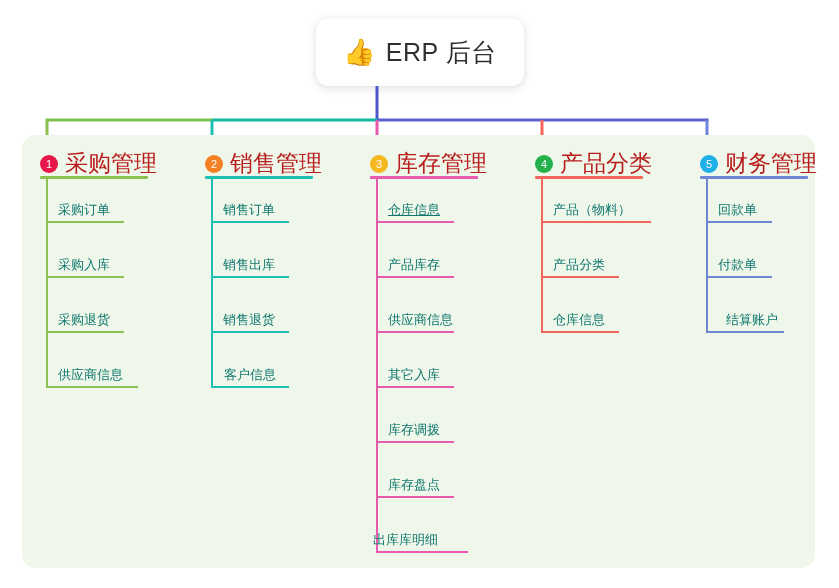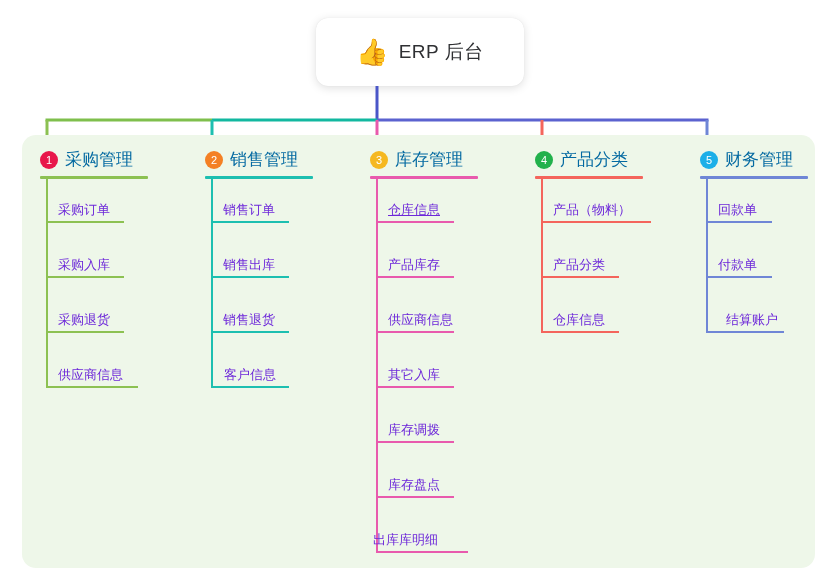--- a/index.html
+++ b/index.html
@@ -32,21 +32,21 @@
     display: flex;
     align-items: center;
     justify-content: center;
     gap: 10px;
   }
   #root-emoji {
     font-size: 26px;
     line-height: 1;
   }
   #root-title {
-    font-size: 19px;
+    font-size: 25px;
     color: #2f3033;
     letter-spacing: 0.5px;
     white-space: nowrap;
   }
 
   
   #connectors {
     position: absolute;
     left: 0;
     top: 0;
@@ -85,22 +85,22 @@
     height: 18px;
     border-radius: 50%;
     color: #ffffff;
     font-size: 11px;
     line-height: 18px;
     text-align: center;
     font-weight: normal;
     flex: 0 0 auto;
   }
   .col-title {
-    font-size: 17px;
-    color: #0369a1;
+    font-size: 23px;
+    color: #b91c1c;
   }
   .col-underline {
     position: absolute;
     top: 41px;
     left: 0;
     height: 3px;
     border-radius: 1px;
   }
 
   
@@ -115,21 +115,21 @@
     width: 2px;
   }
   .item-rule {
     position: absolute;
     left: 0;
     height: 2px;
   }
   .item-label {
     position: absolute;
     font-size: 13px;
-    color: #6d28d9;
+    color: #0f766e;
     white-space: nowrap;
     text-align: right;
   }
 </style>
 </head>
 <body>
 
 <div id="canvas">
 
   <div id="root-card">

